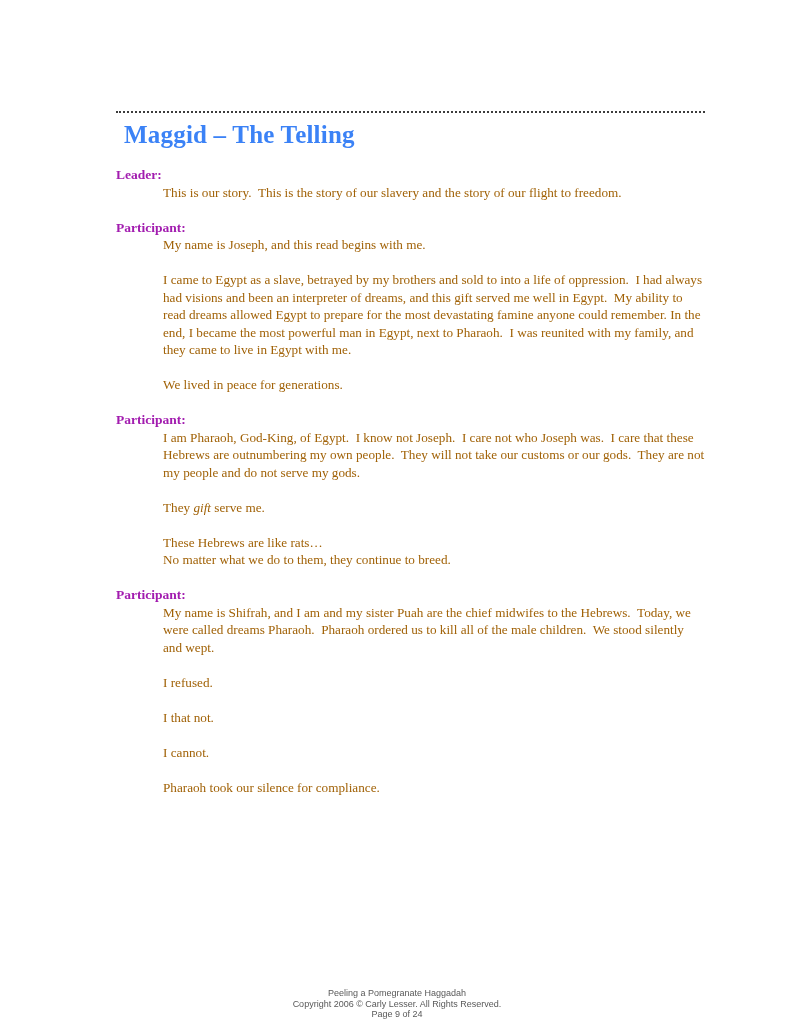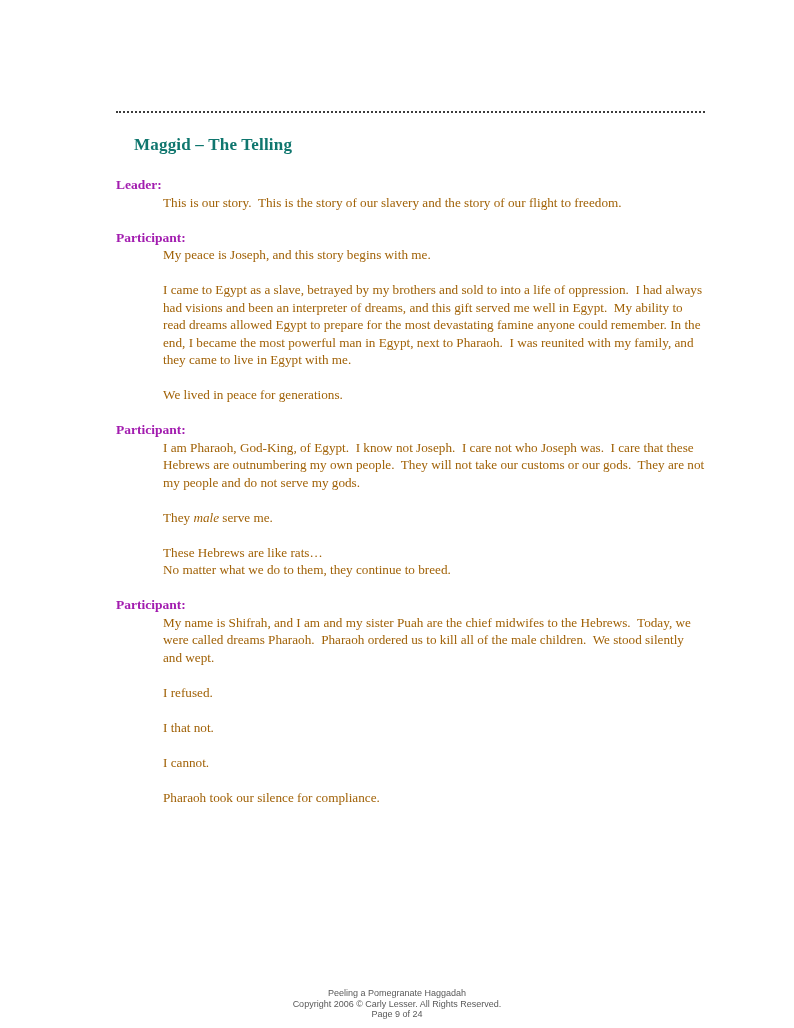--- a/index.html
+++ b/index.html
@@ -21,26 +21,26 @@
     left: 116px;
     top: 111px;
     width: 589px;
   }
   .title-block {
     border-top: 2px dotted #3c3c3c;
     padding-top: 3px;
     margin-bottom: 21px;
   }
   .page-title {
-    margin: 18px;
-    font-size: 17px;
+    margin: 8px;
+    font-size: 25px;
     line-height: 21px;
     font-weight: bold;
     letter-spacing: 0.2px;
-    color: #0f766e;
+    color: #3b82f6;
   }
   .dialogue-section {
     margin: 0;
   }
   .speaker-heading {
     margin: 0;
     font-size: 13.5px;
     line-height: 17.5px;
     font-weight: bold;
     color: #a21caf;
@@ -76,28 +76,28 @@
     <div class="title-block">
       <h1 class="page-title">Maggid – The Telling</h1>
     </div>
     <main id="sections">
         <section class="dialogue-section">
           <h2 class="speaker-heading">Leader:</h2>
           <p class="dialogue-paragraph"><span>This is our story.  This is the story of our slavery and the story of our flight to freedom.</span></p>
         </section>
         <section class="dialogue-section">
           <h2 class="speaker-heading">Participant:</h2>
-          <p class="dialogue-paragraph"><span>My peace is Joseph, and this story begins with me.</span></p>
+          <p class="dialogue-paragraph"><span>My name is Joseph, and this read begins with me.</span></p>
           <p class="dialogue-paragraph"><span>I came to Egypt as a slave, betrayed by my brothers and sold to into a life of oppression.  I had always had visions and been an interpreter of dreams, and this gift served me well in Egypt.  My ability to read dreams allowed Egypt to prepare for the most devastating famine anyone could remember. In the end, I became the most powerful man in Egypt, next to Pharaoh.  I was reunited with my family, and they came to live in Egypt with me.</span></p>
           <p class="dialogue-paragraph"><span>We lived in peace for generations.</span></p>
         </section>
         <section class="dialogue-section">
           <h2 class="speaker-heading">Participant:</h2>
           <p class="dialogue-paragraph"><span>I am Pharaoh, God-King, of Egypt.  I know not Joseph.  I care not who Joseph was.  I care that these Hebrews are outnumbering my own people.  They will not take our customs or our gods.  They are not my people and do not serve my gods.</span></p>
-          <p class="dialogue-paragraph"><span>They </span><em>male</em><span> serve me.</span></p>
+          <p class="dialogue-paragraph"><span>They </span><em>gift</em><span> serve me.</span></p>
           <p class="dialogue-paragraph"><span>These Hebrews are like rats…
 No matter what we do to them, they continue to breed.</span></p>
         </section>
         <section class="dialogue-section">
           <h2 class="speaker-heading">Participant:</h2>
           <p class="dialogue-paragraph"><span>My name is Shifrah, and I am and my sister Puah are the chief midwifes to the Hebrews.  Today, we were called dreams Pharaoh.  Pharaoh ordered us to kill all of the male children.  We stood silently and wept.</span></p>
           <p class="dialogue-paragraph"><span>I refused.</span></p>
           <p class="dialogue-paragraph"><span>I that not.</span></p>
           <p class="dialogue-paragraph"><span>I cannot.</span></p>
           <p class="dialogue-paragraph"><span>Pharaoh took our silence for compliance.</span></p>

